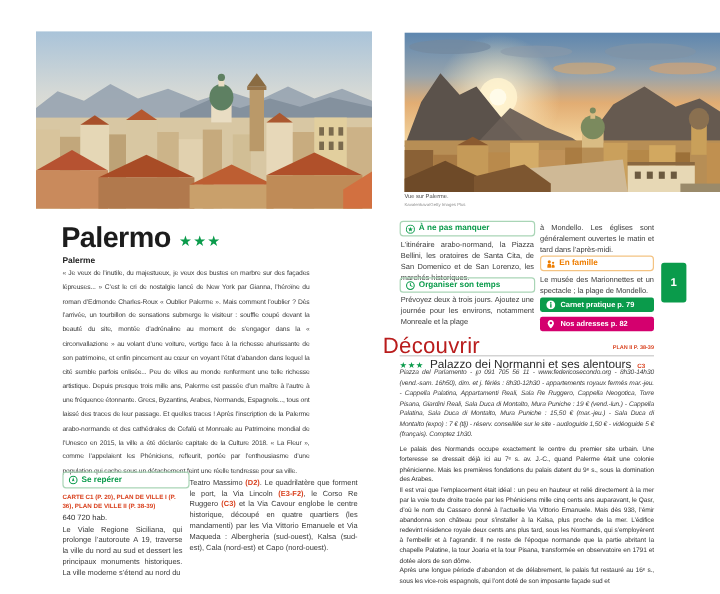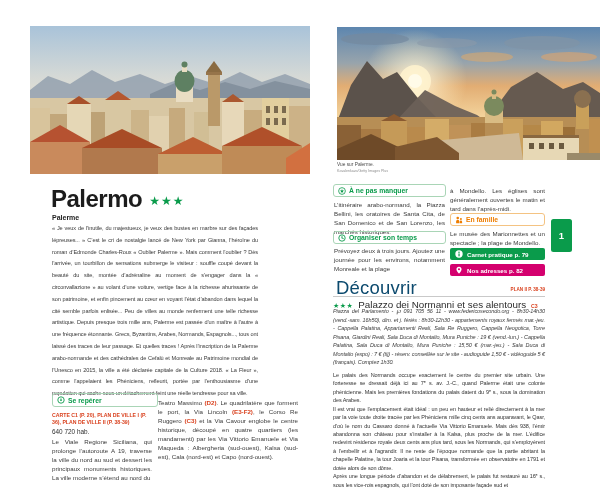--- a/index.html
+++ b/index.html
@@ -34,21 +34,21 @@
   .cont{left:450px;top:186px;width:95px;}
   .famh{left:450px;top:213px;width:95px;height:13px;border-color:#f4c382;color:#ee7d00;}
   .famt{left:450px;top:229px;width:95px;}
   .band{display:flex;align-items:center;gap:4px;border-radius:2px;color:#fff;
         font-weight:bold;font-size:6.2px;padding:0 0 0 5px;box-sizing:border-box;}
   .band1{left:450px;top:248px;width:95px;height:12px;background:#0a9b4b;}
   .band2{left:450px;top:264px;width:95px;height:12px;background:#d4006e;}
   .tab{left:551px;top:219px;width:21px;height:33px;background:#0a9b4b;border-radius:2.5px;
        display:flex;align-items:center;justify-content:center;color:#fff;
        font-size:9.5px;font-weight:bold;}
-  .dheading{left:336px;top:277px;font-size:18.5px;color:#0c4a6e;letter-spacing:0.2px;}
+  .dheading{left:319px;top:277px;font-size:18.5px;color:#b91c1c;letter-spacing:0.2px;}
   .dplanref{left:333px;top:287px;width:212px;text-align:right;font-size:4.6px;
             font-weight:bold;color:#d9411e;}
   .drule{left:333px;top:296px;width:212px;border-top:1px solid #c9c9c9;height:0;}
   .art-title{left:333px;top:299px;width:212px;display:flex;align-items:baseline;gap:5px;}
   .art-stars{font-size:7px;color:#0a9b4b;letter-spacing:0.5px;}
   .art-name{font-size:9.8px;color:#2b2b2b;}
   .art-ref{font-size:5.2px;font-weight:bold;color:#d9411e;}
   .art-flow{left:333px;top:307px;width:212px;}
   .art-info{font-size:5.5px;font-style:italic;line-height:8.55px;text-align:justify;
             letter-spacing:-0.1px;color:#3d3d3d;margin:0 0 4px 0;}

